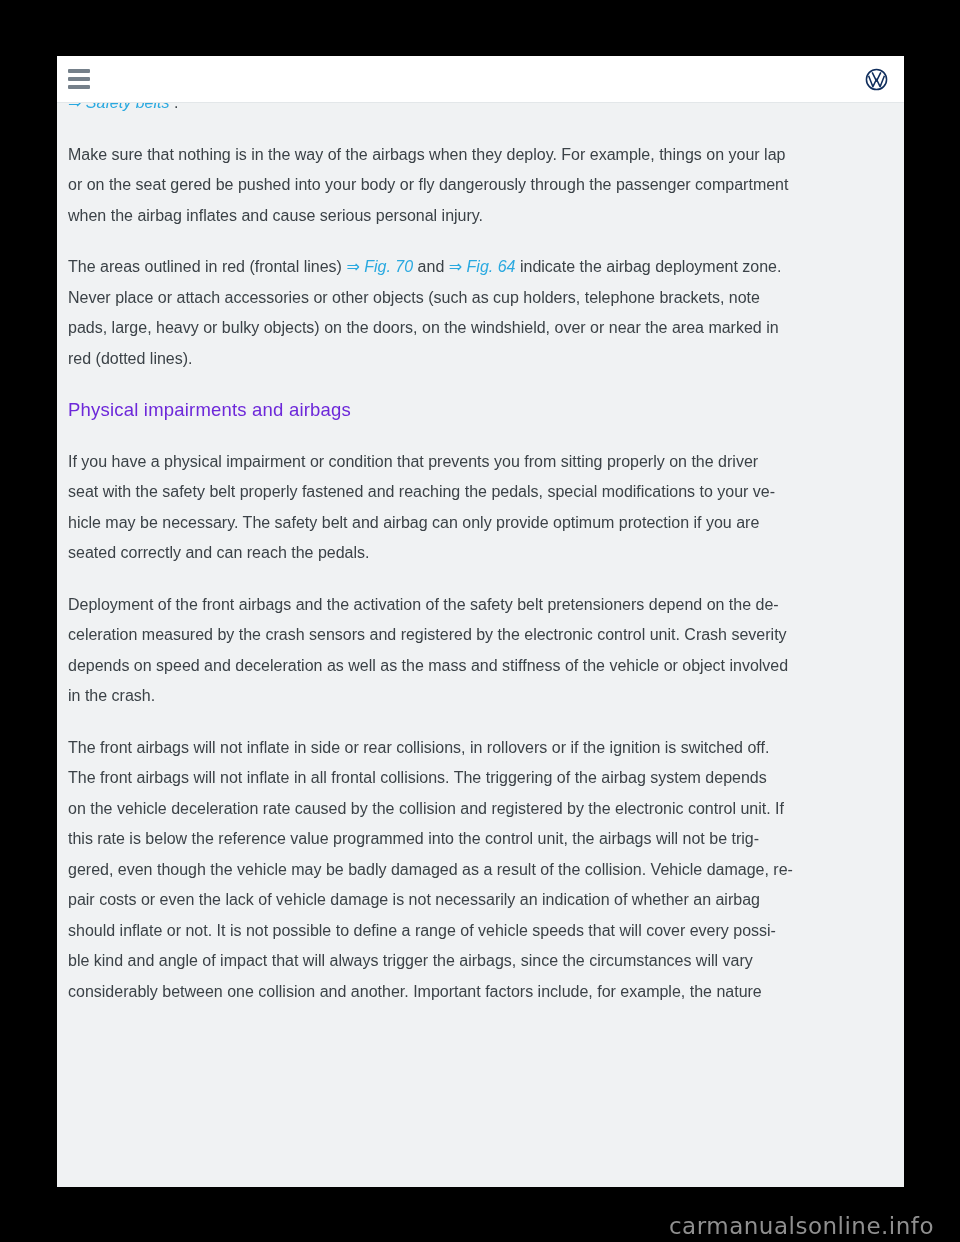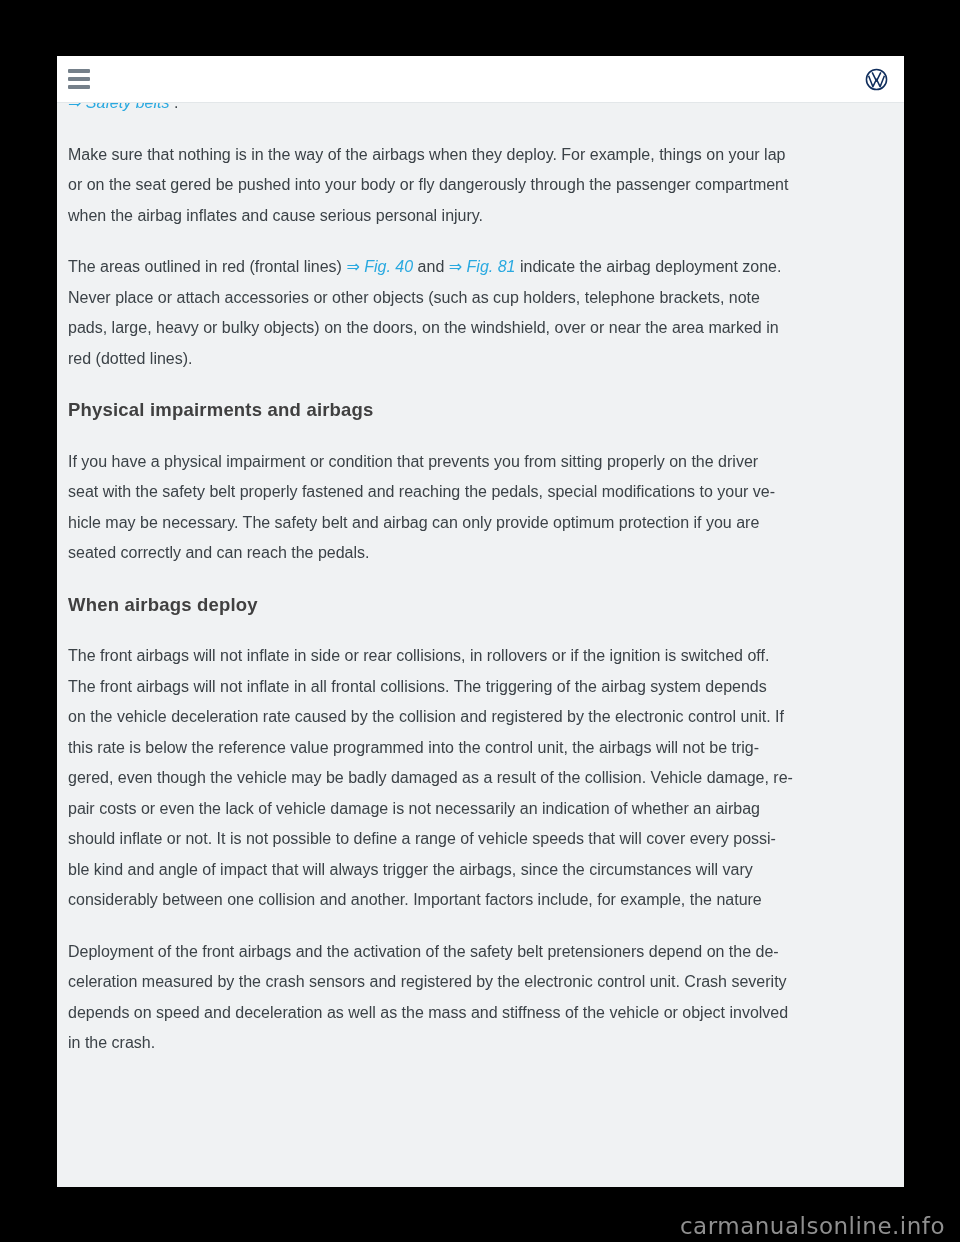--- a/index.html
+++ b/index.html
@@ -49,35 +49,35 @@
     line-height: 30.5px;
   }
   .para, .line {
     white-space: pre;
     margin: 21px 0;
     overflow: hidden;
   }
   .clip { margin: -15px 0 12px 0; }
   .h {
     font-size: 18.5px;
-    font-weight: 700;
-    color: #404040;
+    font-weight: 400;
+    color: #6d28d9;
     letter-spacing: 0.2px;
     margin: 21px 0;
     line-height: 30.5px;
   }
   .link {
     color: #29a9e0;
     font-style: italic;
     text-decoration: none;
     cursor: pointer;
   }
   .watermark {
     position: absolute;
-    right: 15px; bottom: 3px;
+    right: 26px; bottom: 3px;
     color: #8f8f8f;
     font-size: 23px;
     letter-spacing: 0.5px;
     font-family: "DejaVu Sans", "Liberation Sans", sans-serif;
   }
 </style>
 </head>
 <body>
 
 <div class="page">
@@ -98,46 +98,45 @@
   </header>
 
   <main class="content">
 
     <p class="line clip"><a class="link">⇒ Safety belts</a><span> .</span></p>
 
     <p class="para">Make sure that nothing is in the way of the airbags when they deploy. For example, things on your lap
 or on the seat gered be pushed into your body or fly dangerously through the passenger compartment
 when the airbag inflates and cause serious personal injury.</p>
 
-    <p class="para"><span>The areas outlined in red (frontal lines) </span><a class="link">⇒ Fig. 40</a><span> and </span><a class="link">⇒ Fig. 81</a><span> indicate the airbag deployment zone.
+    <p class="para"><span>The areas outlined in red (frontal lines) </span><a class="link">⇒ Fig. 70</a><span> and </span><a class="link">⇒ Fig. 64</a><span> indicate the airbag deployment zone.
 Never place or attach accessories or other objects (such as cup holders, telephone brackets, note
 pads, large, heavy or bulky objects) on the doors, on the windshield, over or near the area marked in
 red (dotted lines).</span></p>
 
     <h2 class="h">Physical impairments and airbags</h2>
 
     <p class="para">If you have a physical impairment or condition that prevents you from sitting properly on the driver
 seat with the safety belt properly fastened and reaching the pedals, special modifications to your ve-
 hicle may be necessary. The safety belt and airbag can only provide optimum protection if you are
 seated correctly and can reach the pedals.</p>
 
 
-    <h2 class="h">When airbags deploy</h2>
+
+    <p class="para">Deployment of the front airbags and the activation of the safety belt pretensioners depend on the de-
+celeration measured by the crash sensors and registered by the electronic control unit. Crash severity
+depends on speed and deceleration as well as the mass and stiffness of the vehicle or object involved
+in the crash.</p>
 
     <p class="para">The front airbags will not inflate in side or rear collisions, in rollovers or if the ignition is switched off.
 The front airbags will not inflate in all frontal collisions. The triggering of the airbag system depends
 on the vehicle deceleration rate caused by the collision and registered by the electronic control unit. If
 this rate is below the reference value programmed into the control unit, the airbags will not be trig-
 gered, even though the vehicle may be badly damaged as a result of the collision. Vehicle damage, re-
 pair costs or even the lack of vehicle damage is not necessarily an indication of whether an airbag
 should inflate or not. It is not possible to define a range of vehicle speeds that will cover every possi-
 ble kind and angle of impact that will always trigger the airbags, since the circumstances will vary
 considerably between one collision and another. Important factors include, for example, the nature</p>
 
-    <p class="para">Deployment of the front airbags and the activation of the safety belt pretensioners depend on the de-
-celeration measured by the crash sensors and registered by the electronic control unit. Crash severity
-depends on speed and deceleration as well as the mass and stiffness of the vehicle or object involved
-in the crash.</p>
-
   </main>
 </div>
 
 <div class="watermark">carmanualsonline.info</div>
 
 </body></html>

